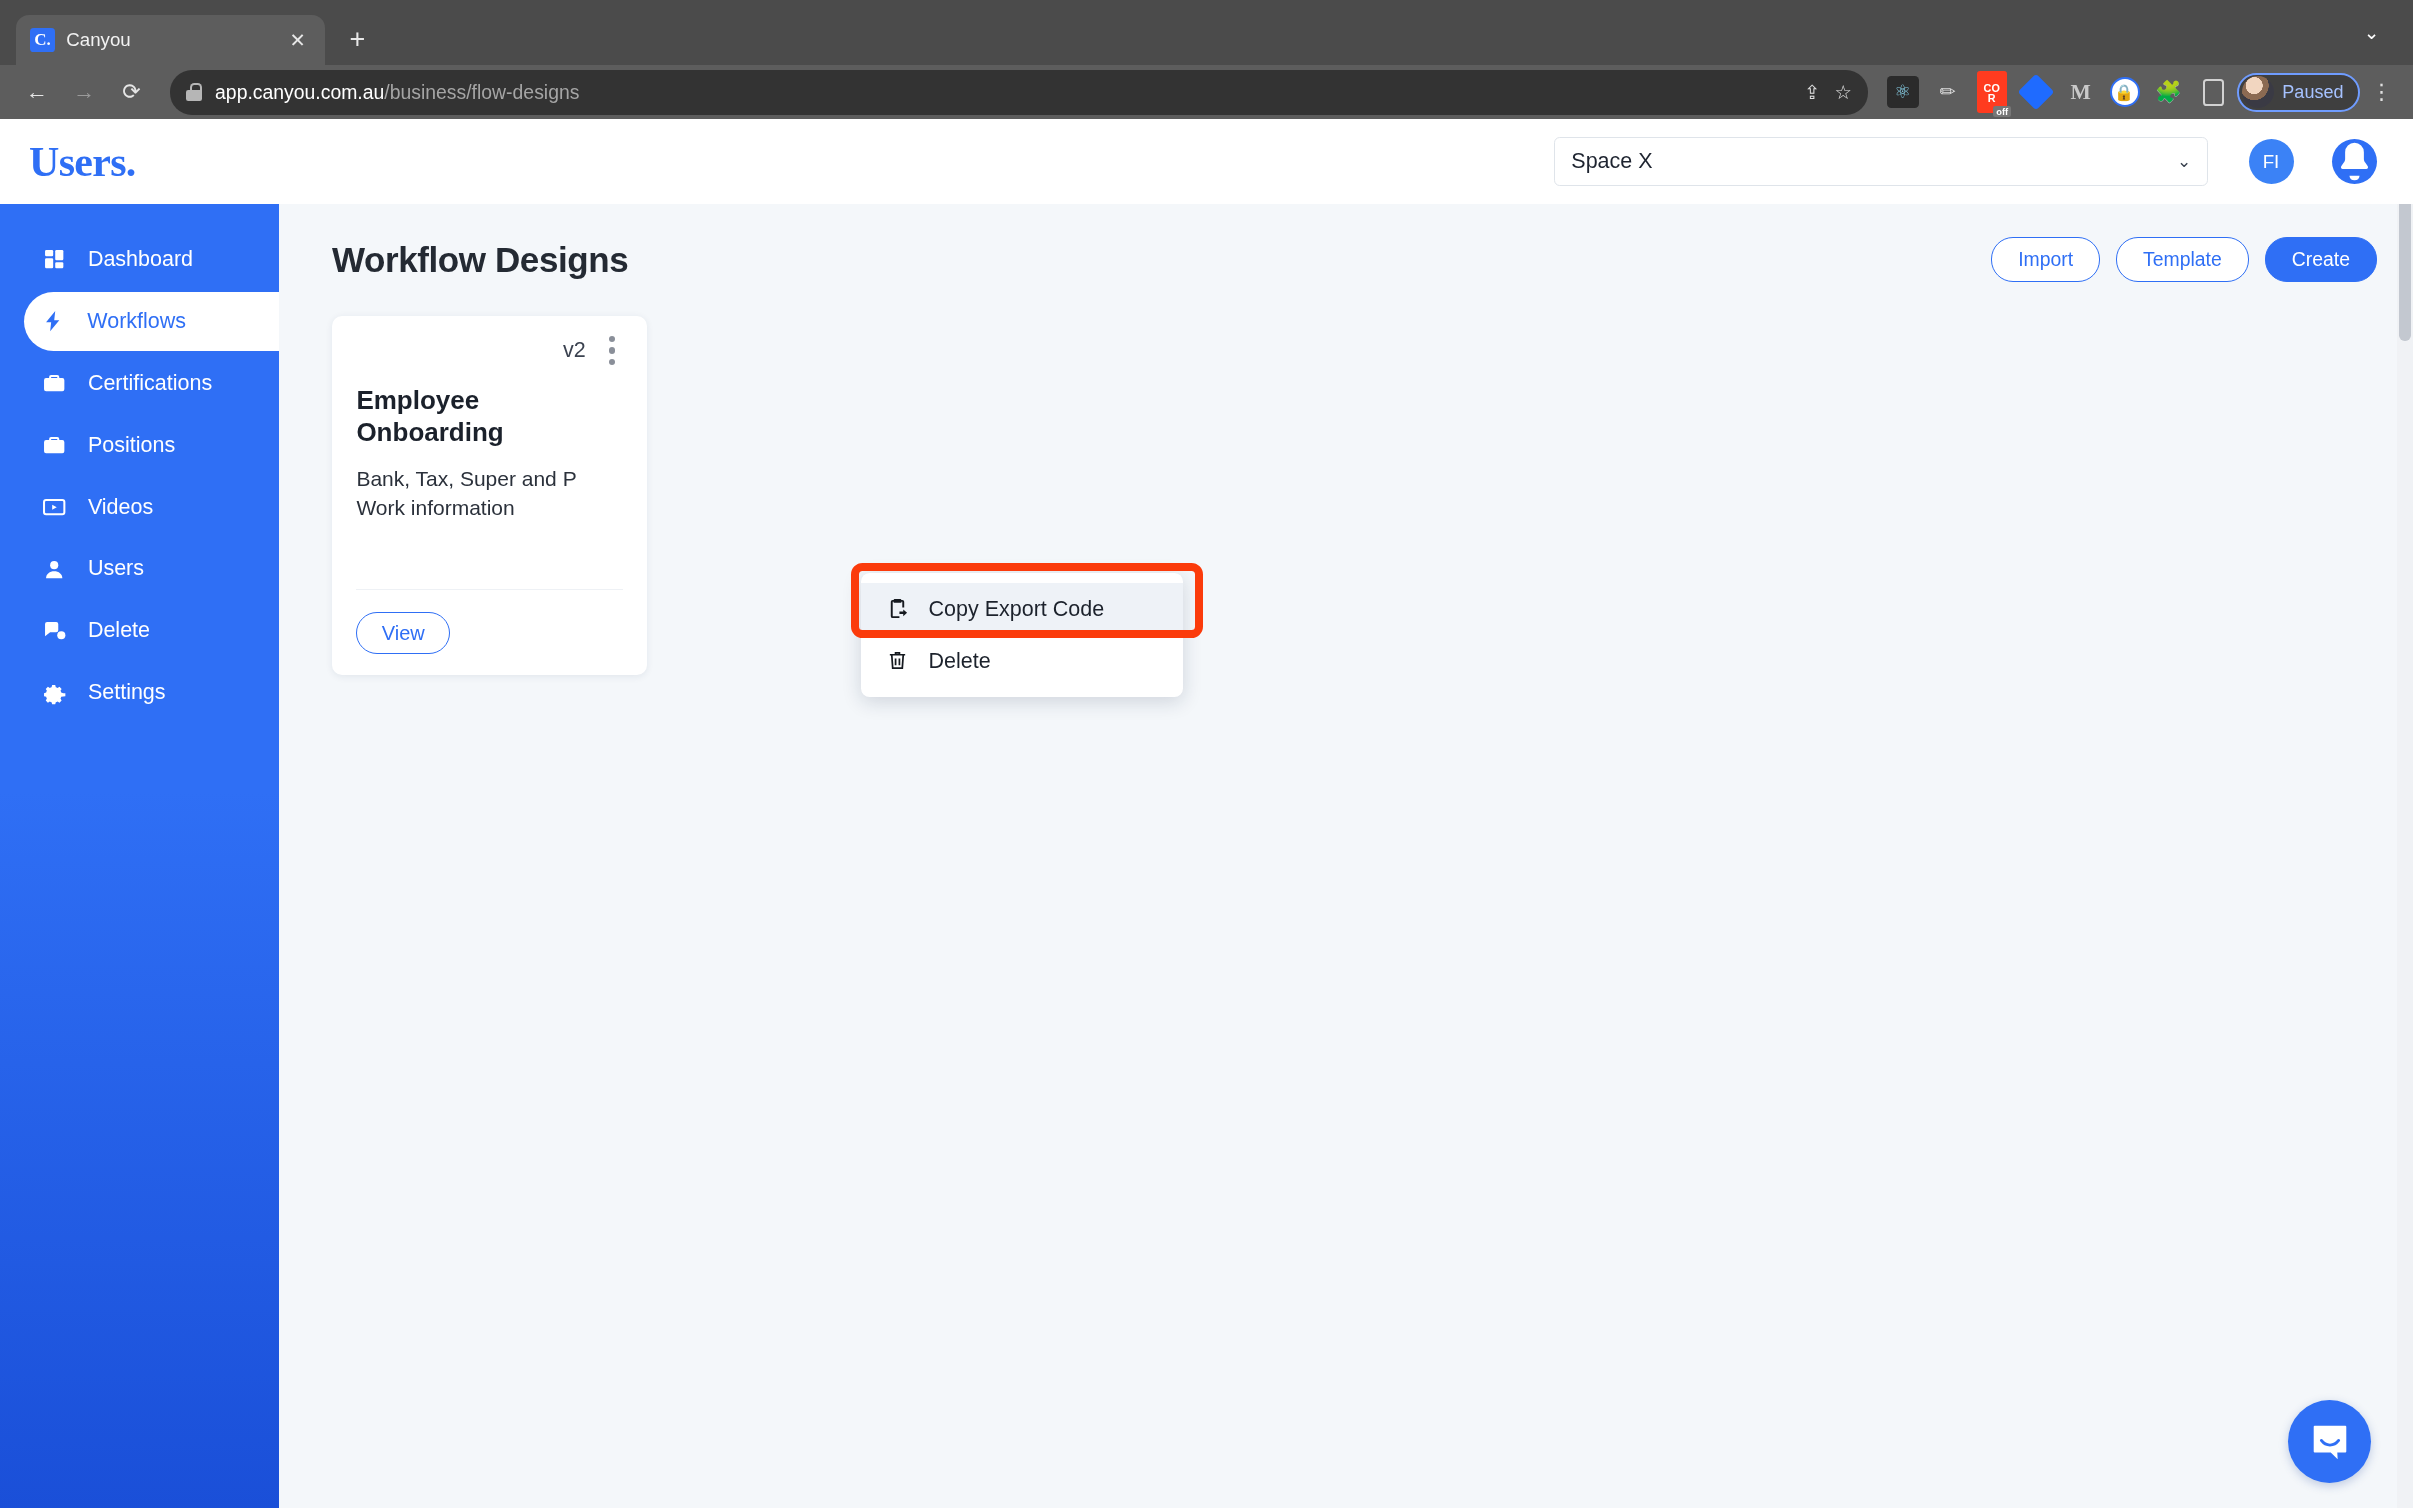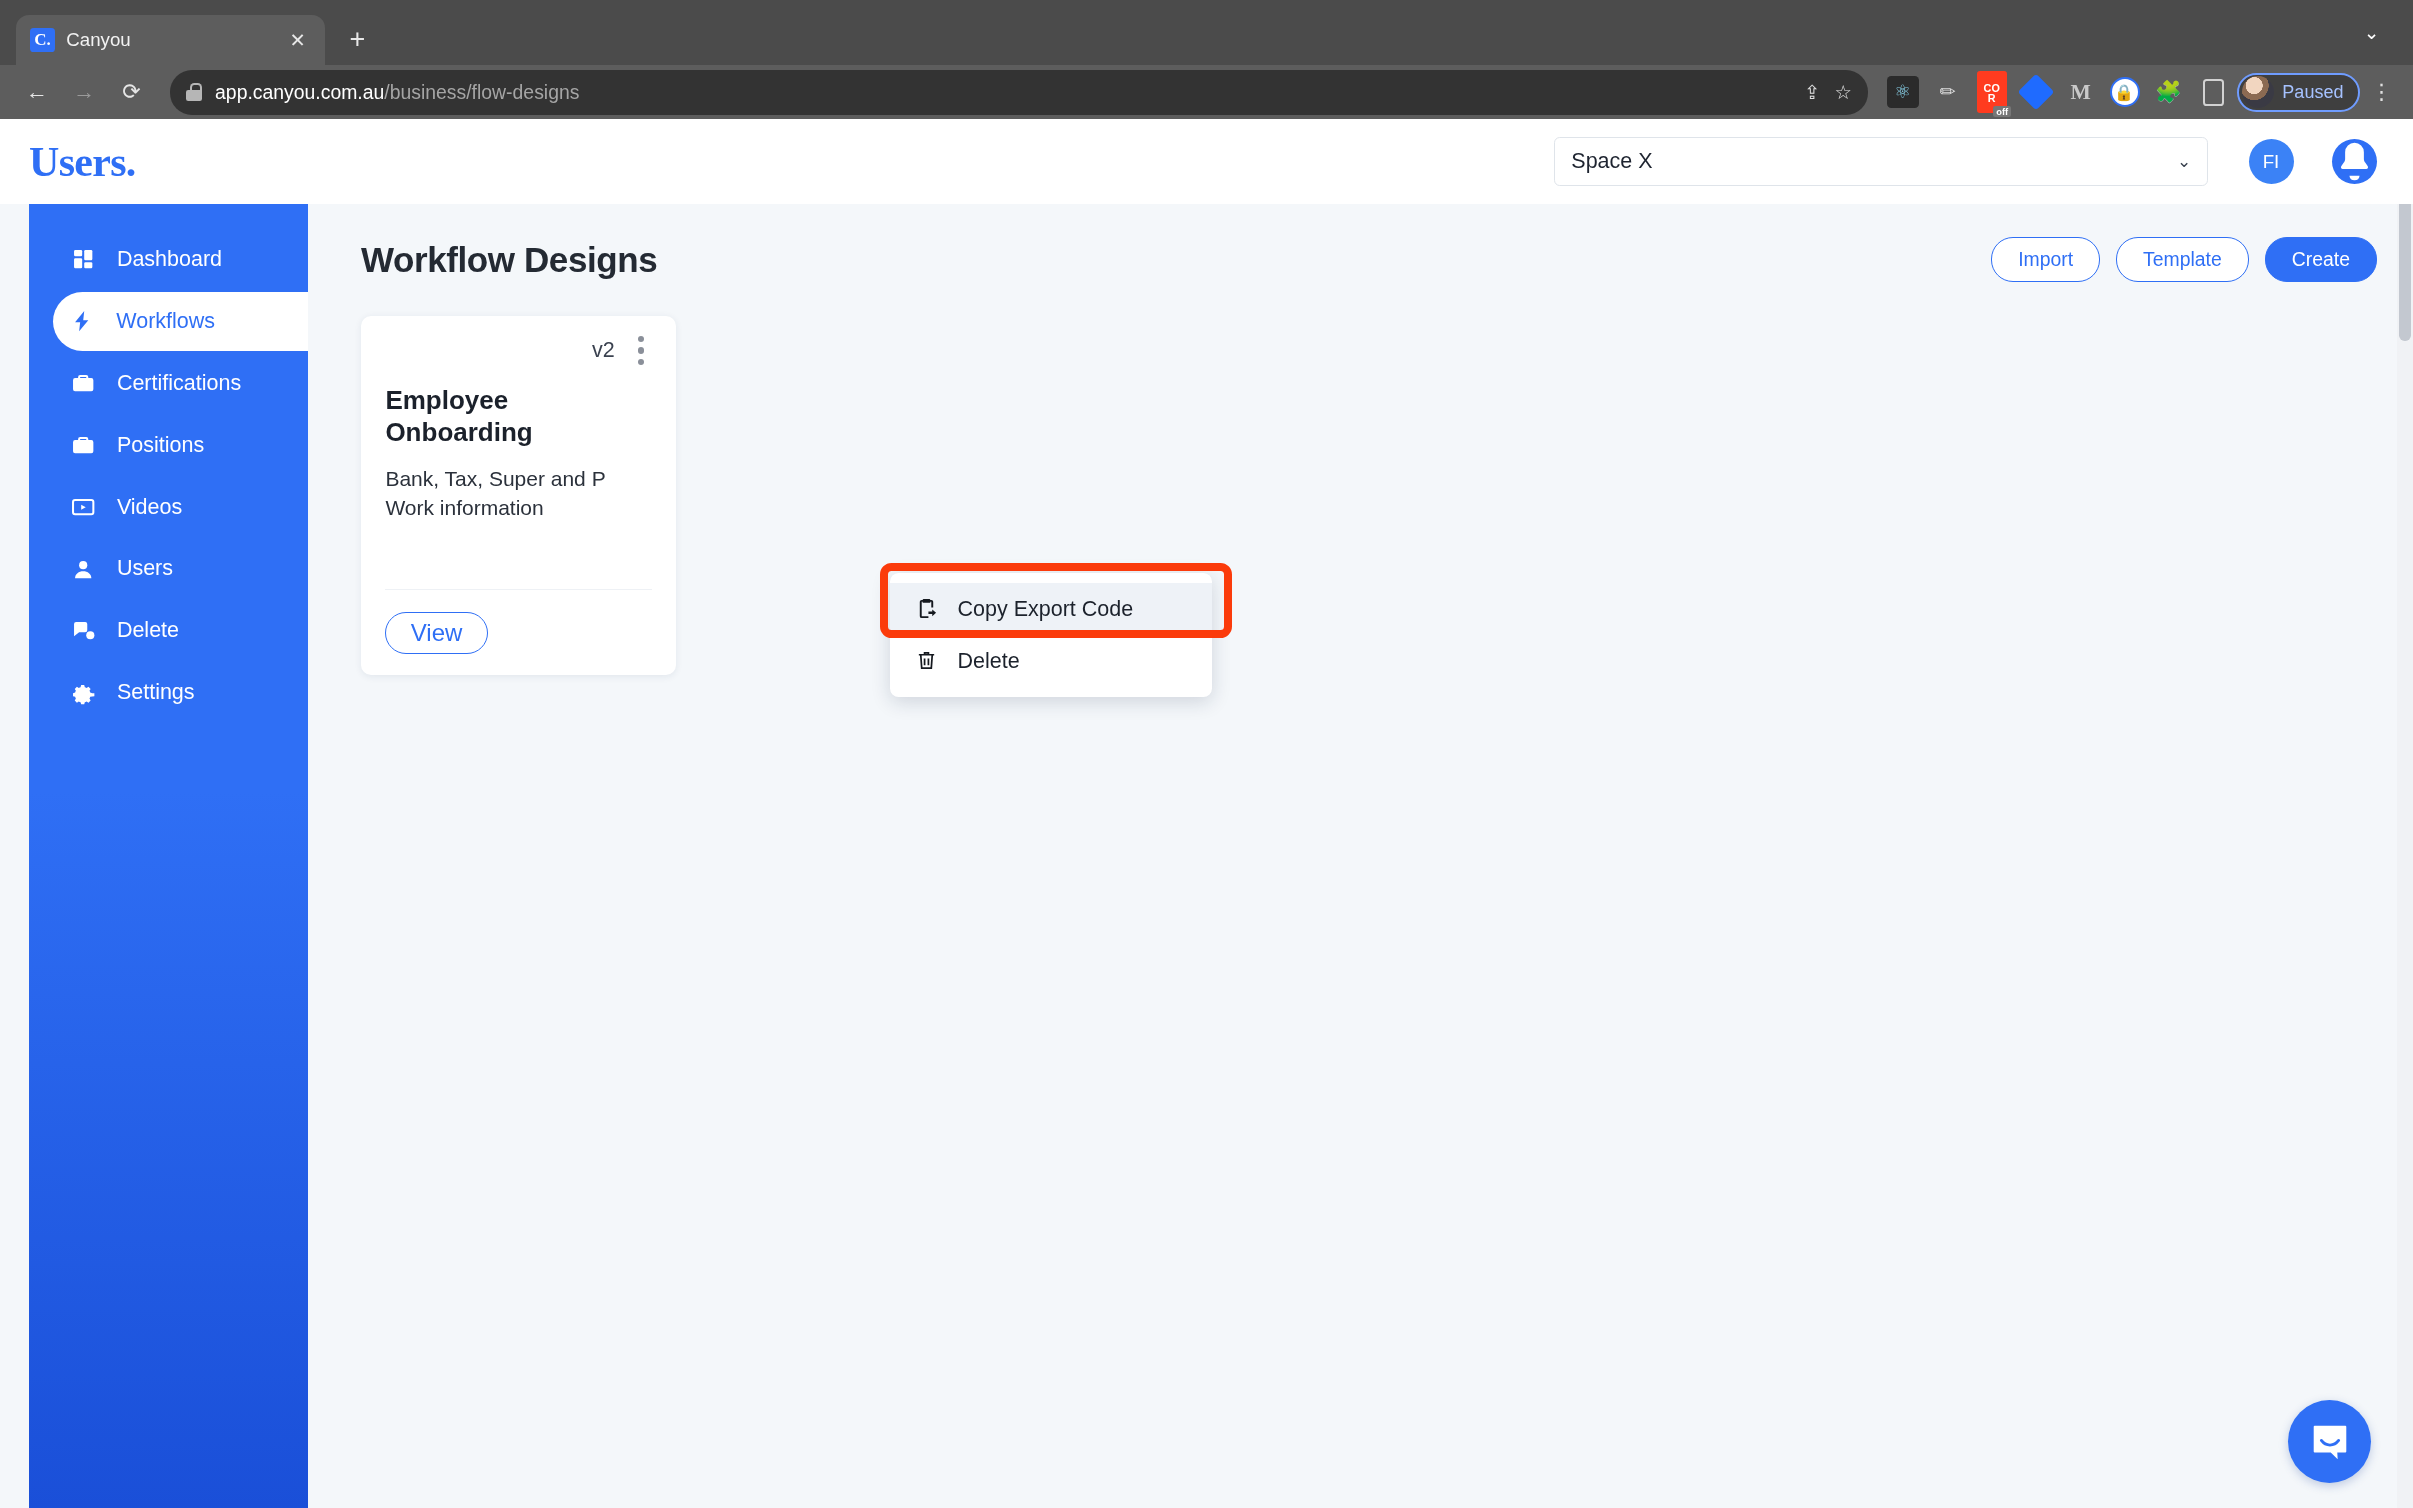--- a/index.html
+++ b/index.html
@@ -119,21 +119,21 @@
     width: 45px; height: 45px; border-radius: 50%; background: #3b82f6; color: #fff;
     font-size: 18.7px; display: flex; align-items: center; justify-content: center;
     margin-left: 18.7px; flex: none;
   }
   .bell-badge {
     width: 45px; height: 45px; border-radius: 50%; background: #2f6ff5; color: #fff;
     font-size: 21.5px; display: flex; align-items: center; justify-content: center;
     margin-left: 17px; flex: none;
   }
 
-  .body-row { display: flex; height: 1305px; margin-left: 29px; }
+  .body-row { display: flex; height: 1305px; }
 
   .sidebar {
     width: 279px; flex: none;
     background: linear-gradient(180deg, #2f6ff5 0%, #2f6ff5 45%, #1a4fd8 100%);
     padding-top: 26px;
   }
   .nav-item {
     height: 59px; display: flex; align-items: center; gap: 21.5px;
     padding-left: 42px; color: #ffffff; font-size: 21.5px; margin-bottom: 2.9px;
   }
@@ -166,21 +166,21 @@
   .kebab i { width: 6.5px; height: 6.5px; border-radius: 50%; background: #8a8f99; display: block; }
   .card-title {
     font-size: 26px; font-weight: bold; color: #1b212b; line-height: 1.23;
     margin-top: 18.7px; max-width: 223px;
   }
   .card-desc { font-size: 21px; color: #2b313b; line-height: 1.38; margin-top: 16px; max-width: 237px; }
   .card-divider { position: absolute; left: 24.4px; right: 24.4px; top: 273px; height: 1.4px; background: #eef1f5; }
   .view-btn {
     position: absolute; left: 24.4px; top: 296px; height: 42px; padding: 0 24.4px;
     border-radius: 21px; border: 1.4px solid #2f6ff5; color: #2f6ff5; background: #fff;
-    font-size: 24px; display: flex; align-items: center; justify-content: center;
+    font-size: 20px; display: flex; align-items: center; justify-content: center;
   }
 
   
   .menu {
     position: absolute; left: 582px; top: 369px; width: 322px;
     background: #ffffff; border-radius: 8.6px;
     box-shadow: 0 4.3px 18.7px rgba(20,35,70,.16); padding: 10px 0; z-index: 30;
   }
   .menu-item {
     height: 52px; display: flex; align-items: center; gap: 18.7px;

